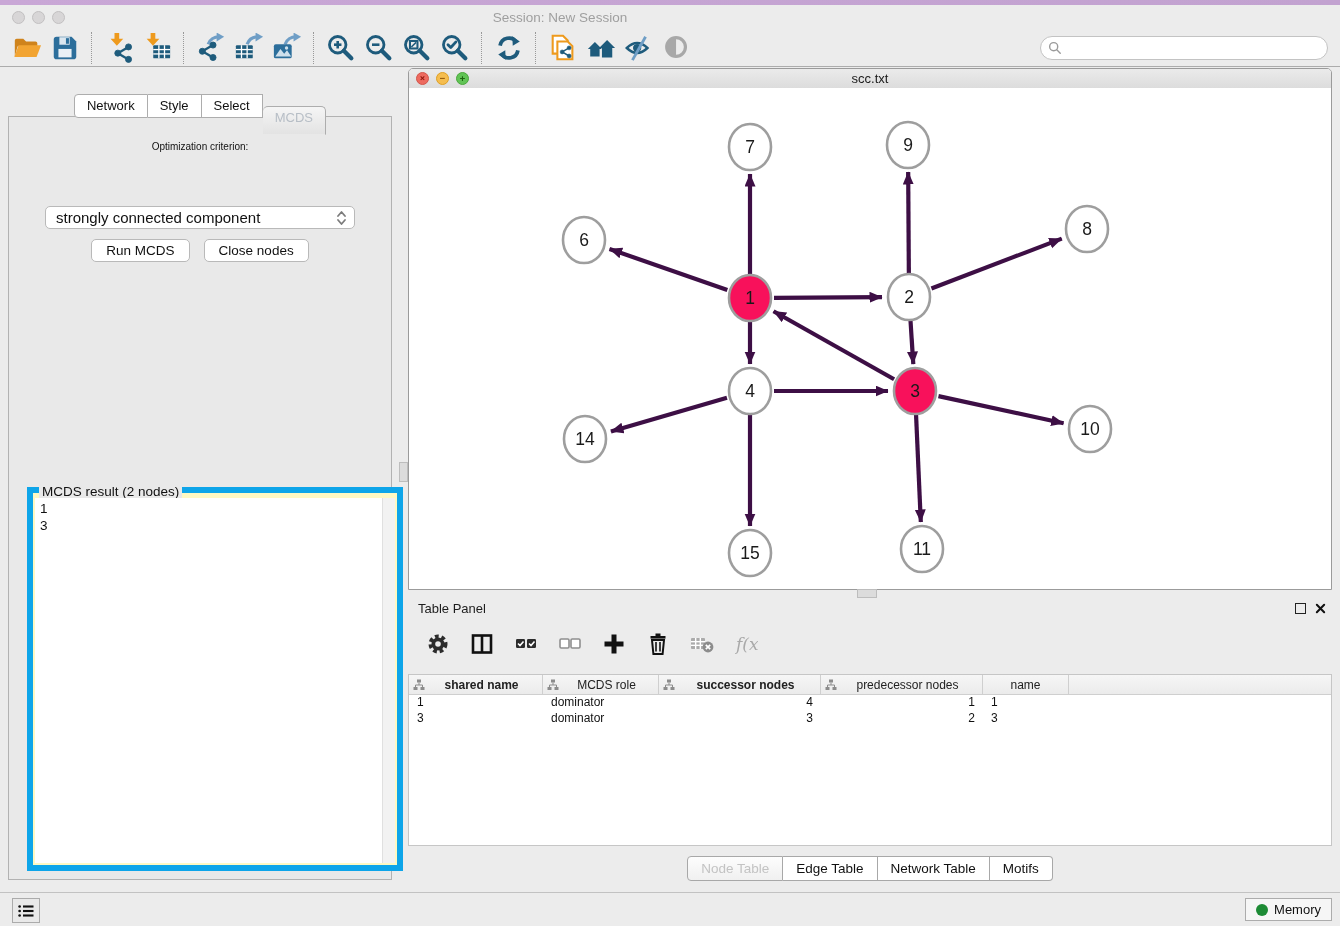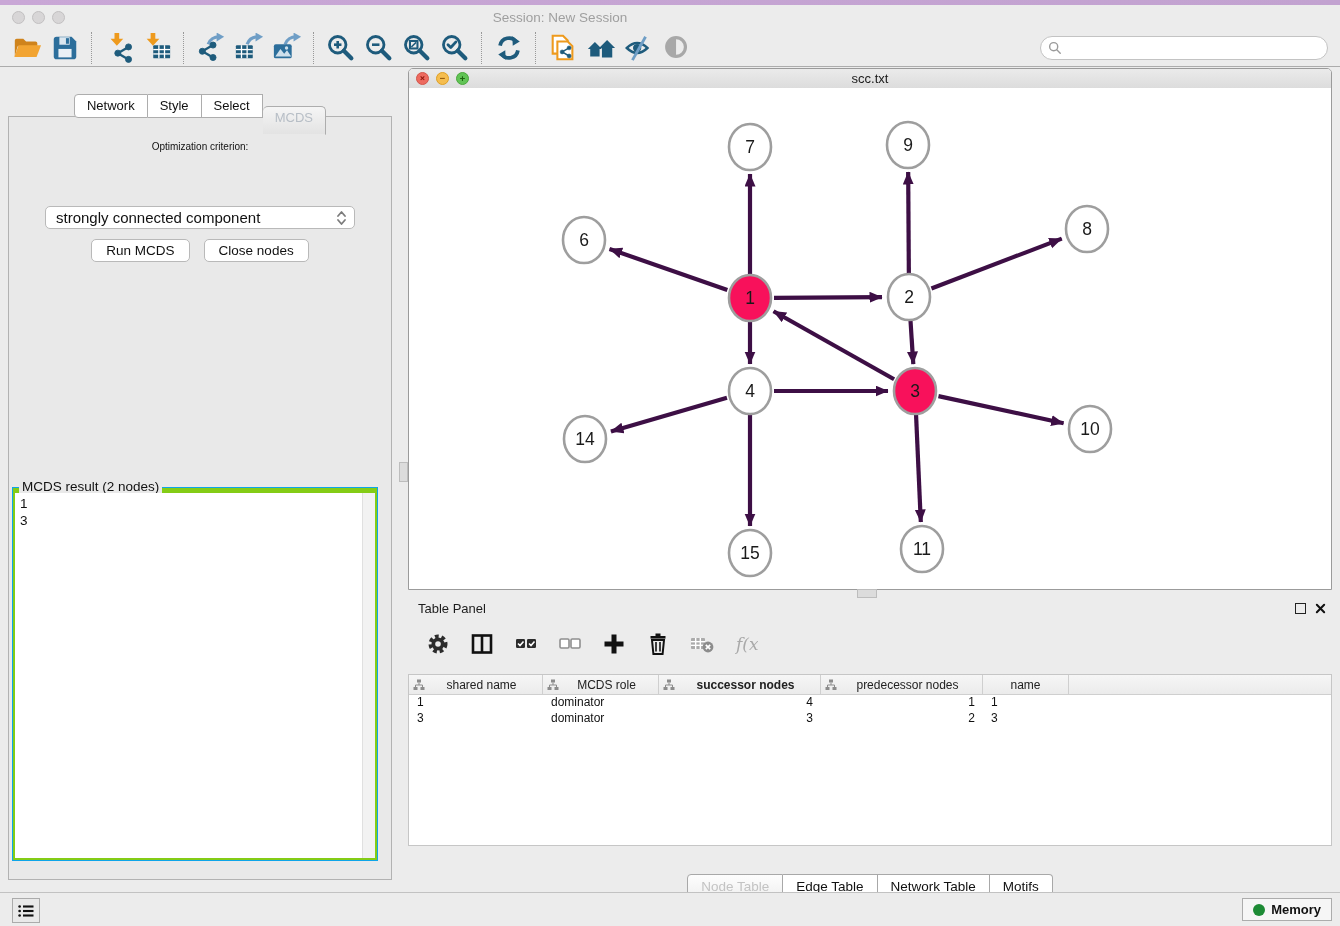--- a/index.html
+++ b/index.html
@@ -32,21 +32,21 @@
   #cp-tabs{position:absolute;left:0;top:26px;width:100%;display:flex;justify-content:center;z-index:3;}
   .cp-tab{font-size:13px;padding:3px 12px 4px;background:#fff;border:1px solid #adadad;border-left:none;color:#111;text-align:right;}
   .cp-tab:first-child{border-left:1px solid #adadad;border-top-left-radius:4px;border-bottom-left-radius:4px;}
   .cp-tab.selected{background:linear-gradient(#f5f5f5,#e3e3e3);color:#b7bec6;border-top-right-radius:5px;border-top-left-radius:5px;border-bottom-color:#e9e9e9;position:relative;top:12px;padding-bottom:8px;margin-bottom:-5px;}
   #cp-box{position:absolute;left:0;top:48px;width:382px;height:762px;border:1px solid #b2b2b2;background:#e9e9e9;}
   #opt-label{margin-top:24px;text-align:center;font-size:10px;color:#111;}
   #opt-select{position:absolute;left:36px;top:89px;width:310px;height:23px;background:#fff;border:1px solid #b9b9b9;border-radius:5px;display:flex;align-items:center;font-size:15px;color:#111;padding-left:10px;box-sizing:border-box;}
   #opt-stepper{position:absolute;right:7px;top:2px;width:11px;height:18px;}
   .cp-buttons{position:absolute;left:0;top:122px;width:100%;display:flex;justify-content:center;gap:14px;}
   .mac-btn{background:#fff;border:1px solid #b9b9b9;border-radius:5px;font-size:13.5px;color:#111;padding:3px 14px;font-family:"Liberation Sans",sans-serif;}
-  #result-fieldset{position:absolute;left:3px;top:370px;width:364px;height:372px;border:1px solid #0ea5e9;background:#84cc16;}
+  #result-fieldset{position:absolute;left:18px;top:370px;width:364px;height:372px;border:6px solid #0ea5e9;background:#fef9c3;}
   #result-legend{position:absolute;left:6px;top:-9px;background:#e9e9e9;padding:0 3px;font-size:13.5px;color:#111;}
   #result-area{position:absolute;left:2px;top:5px;right:14px;bottom:2px;background:#fff;font-size:13.5px;color:#111;padding:2px 5px;line-height:17px;}
   #result-scroll{position:absolute;top:5px;right:2px;bottom:2px;width:12px;background:#f2f2f2;border-left:1px solid #e0e0e0;}
 
   
   #network-window{position:absolute;left:408px;top:68px;width:924px;height:522px;border:1px solid #9b9b9b;border-radius:5px 5px 0 0;background:#fff;box-sizing:border-box;}
   #nw-titlebar{height:19px;background:linear-gradient(#ebebeb,#dcdcdc);border-bottom:1px solid #b0b0b0;border-radius:4px 4px 0 0;position:relative;display:flex;align-items:center;}
   .tl-mac{width:13px;height:13px;border-radius:50%;box-sizing:border-box;font:700 9px/11px "DejaVu Sans Mono",monospace;text-align:center;}
   .tl-red{background:#ed6a5f;border:1px solid #d3554a;color:#8f150b;}
   .tl-yellow{background:#f5bd4f;border:1px solid #dfa023;color:#92580a;}
@@ -61,30 +61,30 @@
   #tp-toolbar{position:absolute;left:0;top:26px;width:924px;height:44px;display:flex;align-items:center;gap:20px;padding-left:18px;box-sizing:border-box;}
   .tp-btn{display:flex;align-items:center;justify-content:center;height:28px;}
   .tp-btn svg{height:24px;}
   #tp-table{position:absolute;left:0;top:78px;width:924px;height:172px;background:#fff;border:1px solid #c6c6c6;box-sizing:border-box;overflow:hidden;}
   #tp-header{display:flex;height:19px;background:linear-gradient(#f6f6f6,#ebebeb);border-bottom:1px solid #cfcfcf;}
   .th-cell{box-sizing:border-box;border-right:1px solid #cfcfcf;display:flex;align-items:center;font-size:12px;color:#222;padding:0 4px;}
   .th-cell .th-label{flex:1;text-align:center;}
   .tr-row{display:flex;height:16px;}
   .td-cell{box-sizing:border-box;font-size:12px;color:#111;padding:0 8px;white-space:nowrap;overflow:hidden;}
   #tp-tabs-strip{position:absolute;left:0;top:250px;width:924px;height:44px;}
-  #tp-tabs{position:absolute;left:0;top:28px;width:100%;display:flex;justify-content:center;}
+  #tp-tabs{position:absolute;left:0;top:10px;width:100%;display:flex;justify-content:center;}
   .tp-tab{font-size:13.5px;padding:4px 13px;background:#fff;border:1px solid #a8a8a8;border-left:none;color:#111;}
   .tp-tab:first-child{border-left:1px solid #a8a8a8;border-radius:4px 0 0 4px;}
   .tp-tab:last-child{border-radius:0 4px 4px 0;}
   .tp-tab.selected{color:#c3c3c3;background:linear-gradient(#fdfdfd,#f0f0f0);}
 
   
   #status-bar{position:absolute;left:0;top:892px;width:1340px;height:34px;border-top:1px solid #c2c2c2;background:#ececec;}
   #list-btn{position:absolute;left:12px;top:5px;width:26px;height:23px;background:#e9e9e9;border:1px solid #ababab;display:flex;align-items:center;justify-content:center;}
-  #memory-btn{position:absolute;right:8px;top:5px;height:23px;background:#f6f6f6;border:1px solid #acacac;display:flex;align-items:center;gap:6px;padding:0 10px;font-size:13px;color:#111;box-sizing:border-box;font-weight:bold;}
+  #memory-btn{position:absolute;right:8px;top:5px;height:23px;background:#f6f6f6;border:1px solid #acacac;display:flex;align-items:center;gap:6px;padding:0 10px;font-size:13px;color:#111;box-sizing:border-box;}
   #memory-dot{width:12px;height:12px;border-radius:50%;background:#1d8b35;}
 </style>
 </head>
 <body>
 
 <div id="app">
 
   <div id="desktop-strip"></div>
 
   <div id="titlebar">
@@ -450,21 +450,21 @@
           </svg>
         </div>
         <div class="tp-btn">
           <svg viewBox="0 0 24 24">
             <text x="2" y="18" font-family="DejaVu Serif, serif" font-style="italic" font-size="17" fill="#a9a9a9">f(x)</text>
           </svg>
         </div>
       </div>
     <div id="tp-table">
       <div id="tp-header">
-          <div class="th-cell" style="width: 134px;">
+          <div class="th-cell" style="width: 134px; font-weight: bold;">
             <svg width="12" height="12" viewBox="0 0 12 12">
               <rect x="4" y="0.5" width="4" height="3" fill="#8c8c8c"></rect>
               <rect x="0.5" y="8" width="4" height="3" fill="#8c8c8c"></rect>
               <rect x="7.5" y="8" width="4" height="3" fill="#8c8c8c"></rect>
               <path d="M6 3.5 V6 M2.5 8 V6 H9.5 V8" fill="none" stroke="#8c8c8c" stroke-width="1"></path>
             </svg>
             <span class="th-label">shared name</span>
           </div>
           <div class="th-cell" style="width: 116px;">
             <svg width="12" height="12" viewBox="0 0 12 12">

